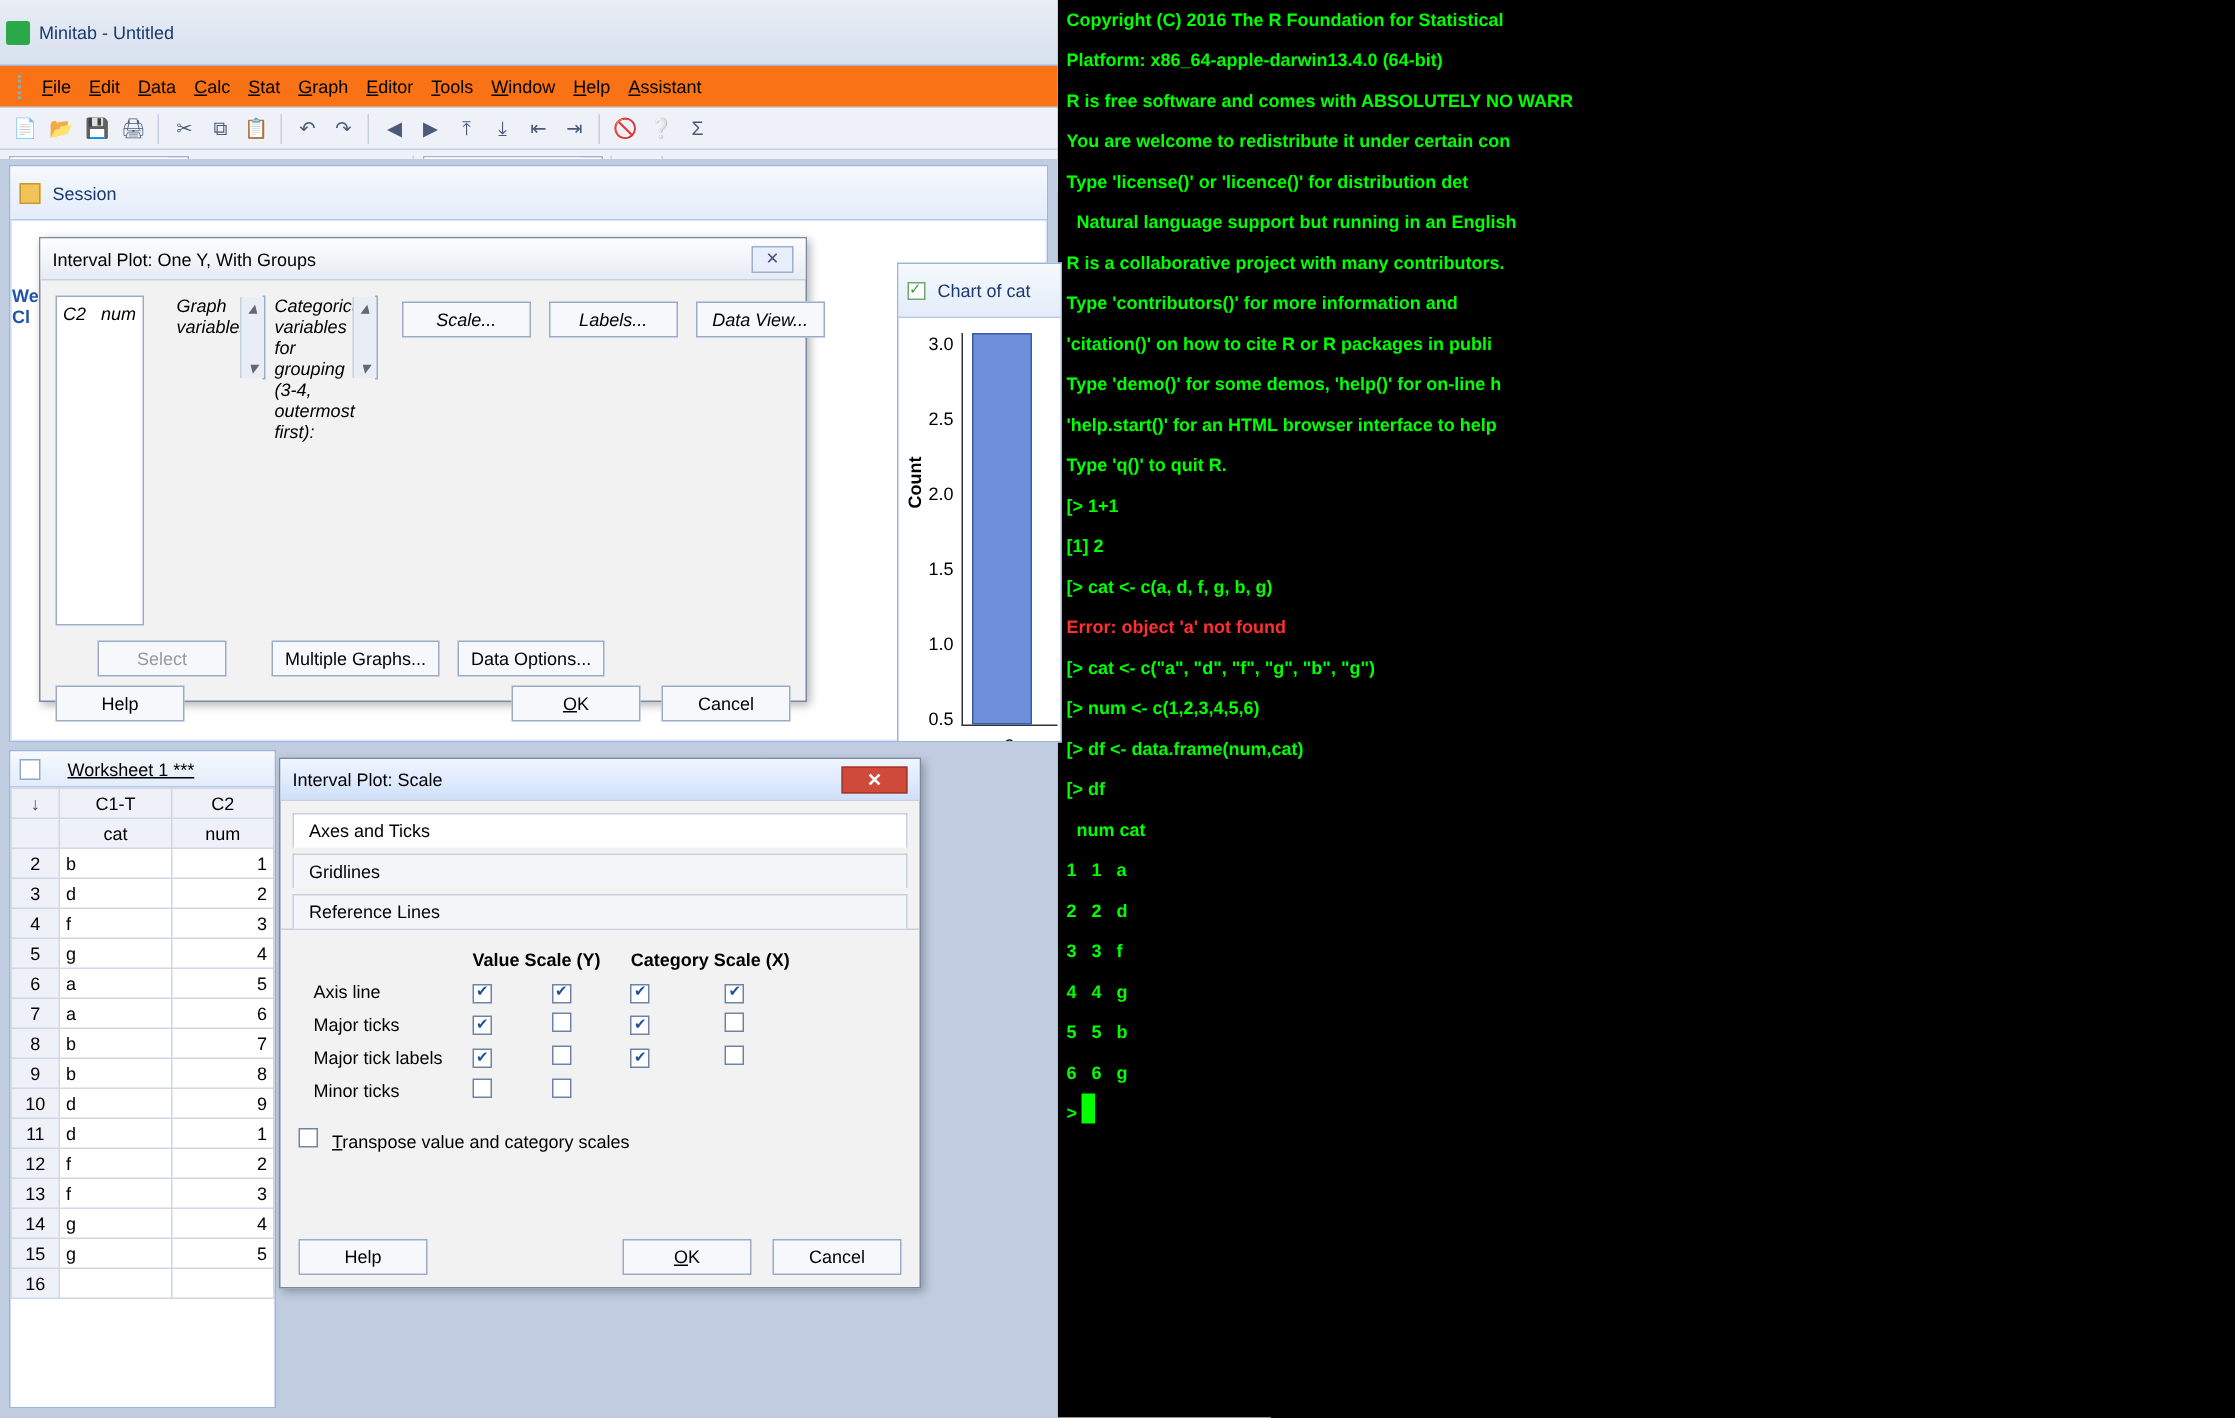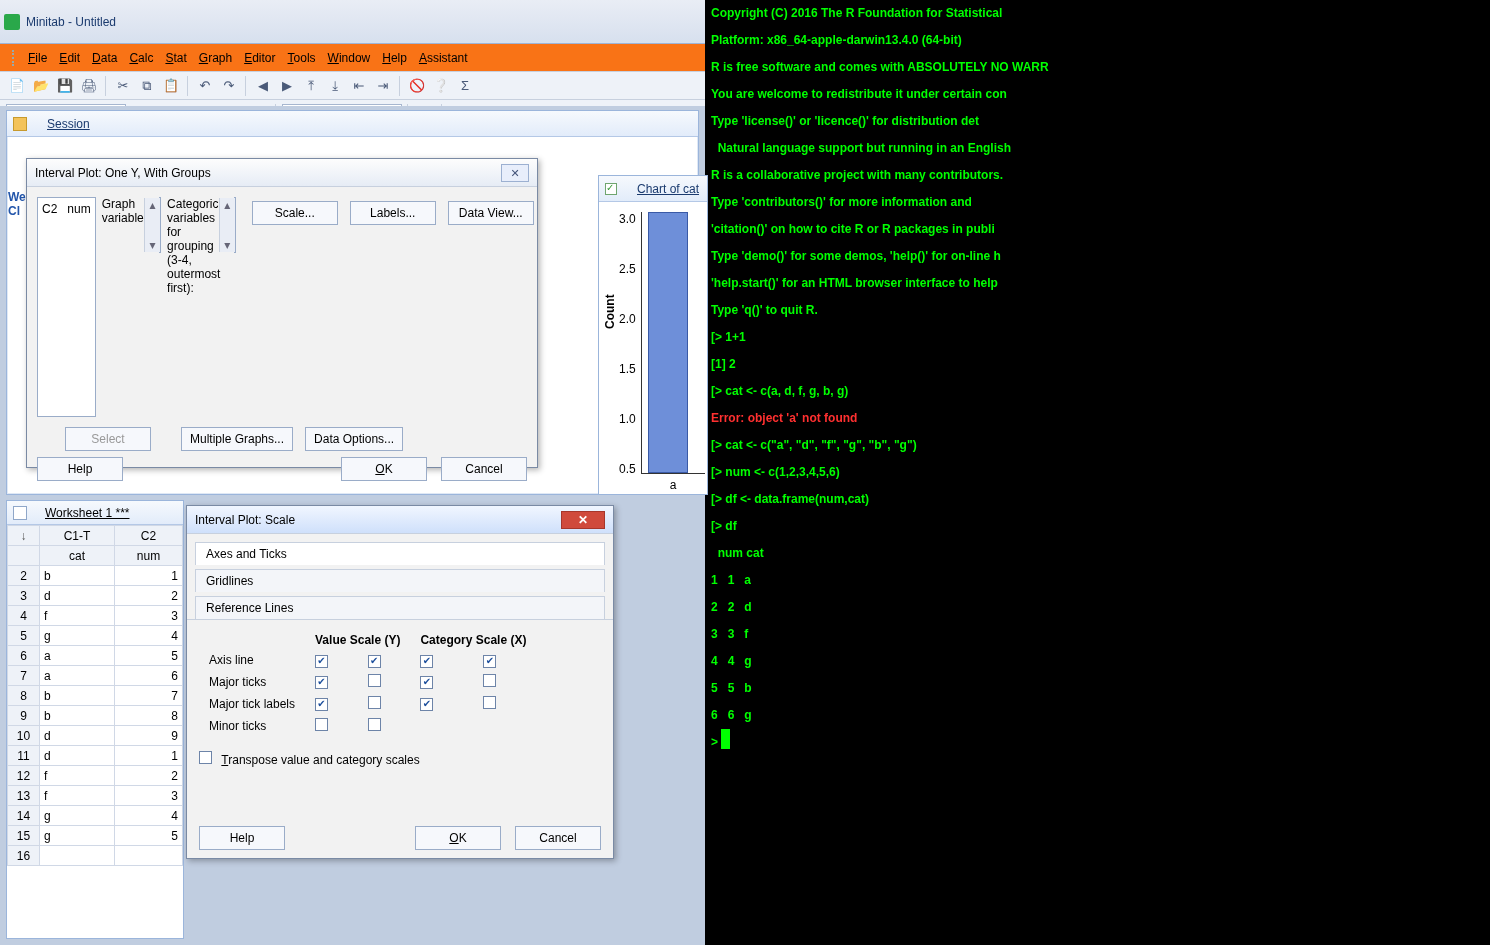--- a/index.html
+++ b/index.html
@@ -25,21 +25,21 @@
   
   .toolbar { height:28px; background:#eef2f8; border-bottom:1px solid #c7d0de; display:flex; align-items:center; padding:0 4px; gap:2px;}
   .tbtn { width:22px; height:22px; border:1px solid transparent; display:flex; align-items:center; justify-content:center; color:#4a5a78; font-size:13px; }
   .tsep { width:2px; height:20px; border-left:1px solid #c7d0de; margin:0 3px;}
   .combo { height:20px; border:1px solid #a6b6cf; background:#fff; display:inline-flex; align-items:center; }
   .combo input { border:none; outline:none; height:18px; font-size:12px; padding:0 2px; width:100%; }
   .combo .dd { width:14px; text-align:center; color:#45608f; border-left:1px solid #c7d0de;}
 
   
   .session-win { position:absolute; left:6px; top:110px; right:6px; height:385px; background:#fff; border:1px solid #9bb5db; box-shadow:0 0 0 1px #dfe8f5 inset; }
-  .winhead { height:26px; background:linear-gradient(#f6f9fd,#e2ecfa); border-bottom:1px solid #b4c8e6; display:flex; align-items:center; padding:0 6px; gap:20px; color:#1a3a6e;text-decoration:underline;}
+  .winhead { height:36px; background:linear-gradient(#f6f9fd,#e2ecfa); border-bottom:1px solid #b4c8e6; display:flex; align-items:center; padding:0 6px; gap:8px; color:#1a3a6e;}
   .winhead .ico { width:14px;height:14px;background:#f3c35b;border:1px solid #c79a2d;}
 
   
   .mdi { position:absolute; left:0; top:106px; right:0; bottom:0; background:#c0cde0; }
 
   
   .frag { position:absolute; left:8px; top:190px; color:#2255aa; font-weight:bold; }
 
   
   .chart-win { position:absolute; left:598px; top:175px; width:110px; height:320px; background:#fff; border:1px solid #9bb5db; overflow:hidden;}
@@ -51,21 +51,21 @@
   .yticks { position:absolute; left:20px; top:10px; bottom:22px; display:flex; flex-direction:column; justify-content:space-between; text-align:right; font-size:11px;gap:36px;}
   .plot { position:absolute; left:42px; right:2px; top:10px; bottom:22px; border-left:1px solid #333; border-bottom:1px solid #333; }
   .bar { position:absolute; bottom:0; background:#6e8fd9; border:1px solid #3a5aa6; }
   .xlabs { position:absolute; left:42px; right:2px; bottom:4px; display:flex; justify-content:space-around; font-size:11px;}
 
   
   .dlg { position:absolute; background:#f2f2f2; border:1px solid #7a8aa4; box-shadow:2px 2px 6px rgba(0,0,0,.3);}
   .dlg .dlghead { height:28px; background:linear-gradient(#fdfdfd,#e6ecf5); border-bottom:1px solid #c7d0de; display:flex; align-items:center; padding:0 8px; justify-content:space-between;}
   .dlg .dlghead .x { width:28px;height:18px;border:1px solid #9cb0d1;background:#e8eefb;color:#44547a;text-align:center;line-height:16px;font-size:11px;}
   .dlg1 { left:26px; top:158px; width:512px; height:310px; }
-  .dlg1-body { padding:10px; display:flex; gap:6px; height:calc(100% - 68px);}
+  .dlg1-body { padding:10px; display:flex; gap:22px; height:calc(100% - 68px);font-style:italic;}
   .varlist { width:140px; height:100%; background:#fff; border:1px solid #9aacc8; padding:4px; font-size:12px;}
   .dlg1-right { flex:1; display:flex; gap:6px;}
   .lbl { font-size:12px; }
   .txtarea { width:100%; background:#fff; border:1px solid #9aacc8; position:relative;}
   .scrolly { position:absolute; right:0; top:0; bottom:0; width:16px; background:#e9edf5; border-left:1px solid #c7d0de; display:flex; flex-direction:column; justify-content:space-between; align-items:center; color:#667;}
   .btnrow { display:flex; gap:12px; padding:0 10px 6px 10px; }
   .wbtn { min-width:86px; height:24px; border:1px solid #9aacc8; background:#f6f8fc; text-align:center; line-height:22px; padding:0 8px; }
   .wbtn.disabled { color:#999; }
   .dlg1-foot { display:flex; justify-content:space-between; padding:0 10px 10px 10px; }
   .dlg1-foot .right-btns { display:flex; gap:14px; }

